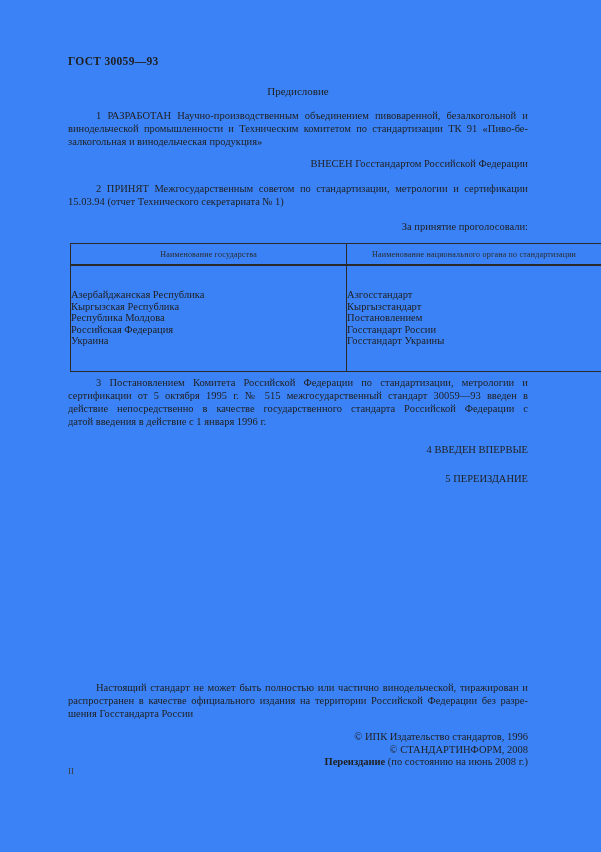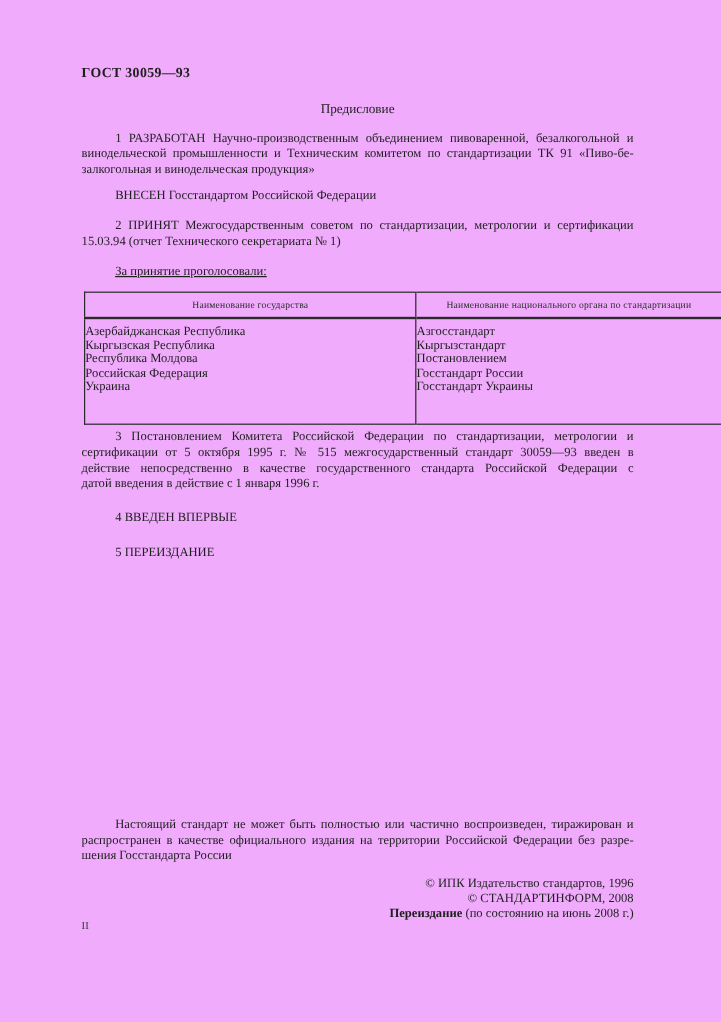--- a/index.html
+++ b/index.html
@@ -1,21 +1,21 @@
 <!DOCTYPE html>
 <html><head>
 <meta charset="utf-8">
 <style>
   html, body { margin: 0; padding: 0; background: #e8e8e8; }
   .page {
     position: relative;
     width: 601px;
     height: 852px;
     margin: 0 auto;
-    background: #f0abfc;
+    background: #3b82f6;
     font-family: "Liberation Serif", "DejaVu Serif", serif;
     color: #1f1f1f;
     overflow: hidden;
   }
   .content {
     position: absolute;
     left: 68px;
     top: 55px;
     width: 460px;
   }
@@ -25,25 +25,25 @@
     letter-spacing: 0.3px;
   }
   .title {
     text-align: center;
     font-size: 11px;
     margin-top: 18px;
   }
   .para { font-size: 10.5px; line-height: 13px; margin: 0; }
   .para .line { display: block; }
   .jl { text-align: justify; text-align-last: justify; }
-  .indent { text-indent: 28px; }
+  .indent { text-indent: 28px; text-align: right; }
   .mt-p1 { margin-top: 12px; }
   .mt-p2 { margin-top: 9px; }
   .mt-p3 { margin-top: 12px; }
-  .mt-p4 { margin-top: 12px; text-decoration: underline; }
+  .mt-p4 { margin-top: 12px; }
   .mt-p5 { margin-top: 4px; }
   .mt-p6 { margin-top: 15px; }
   .mt-p7 { margin-top: 16px; }
 
   table.vote-table {
     width: 532px;
     margin: 10px 0 0 2px;
     border-collapse: collapse;
     border: 1.5px solid #2a2a2a;
     table-layout: fixed;
@@ -61,21 +61,21 @@
     font-size: 10.5px;
     line-height: 11.6px;
     vertical-align: top;
     padding: 0;
   }
   .col-country { width: 52%; }
   .col-org { width: 48%; }
   td.country { padding-left: 30px; }
   td.org { padding-left: 24px; padding-right: 8px; }
   .v-divider { border-left: 1.2px solid #2a2a2a; }
-  tr.first-row td { padding-top: 5px; }
+  tr.first-row td { padding-top: 23px; }
   tr.last-row td { padding-bottom: 24px; }
   td.wrap-justify {
     white-space: pre-line;
     text-align: justify;
     text-align-last: justify;
   }
 
   .bottom-note {
     position: absolute;
     left: 68px;
@@ -176,21 +176,21 @@
     </p>
 
     <p class="para mt-p7">
       <span class="line indent">5 ПЕРЕИЗДАНИЕ</span>
     </p>
 
   </div>
 
   <div class="bottom-note">
     <p class="para">
-      <span class="line jl indent">Настоящий стандарт не может быть полностью или частично воспроизведен, тиражирован и</span>
+      <span class="line jl indent">Настоящий стандарт не может быть полностью или частично винодельческой, тиражирован и</span>
       <span class="line jl">распространен в качестве официального издания на территории Российской Федерации без разре-</span>
       <span class="line">шения Госстандарта России</span>
     </p>
   </div>
 
   <div class="copyright">
     <div>© ИПК Издательство стандартов, 1996</div>
     <div>©  СТАНДАРТИНФОРМ, 2008</div>
     <div><span class="bold">Переиздание</span><span> (по состоянию на июнь 2008 г.)</span></div>
   </div>

